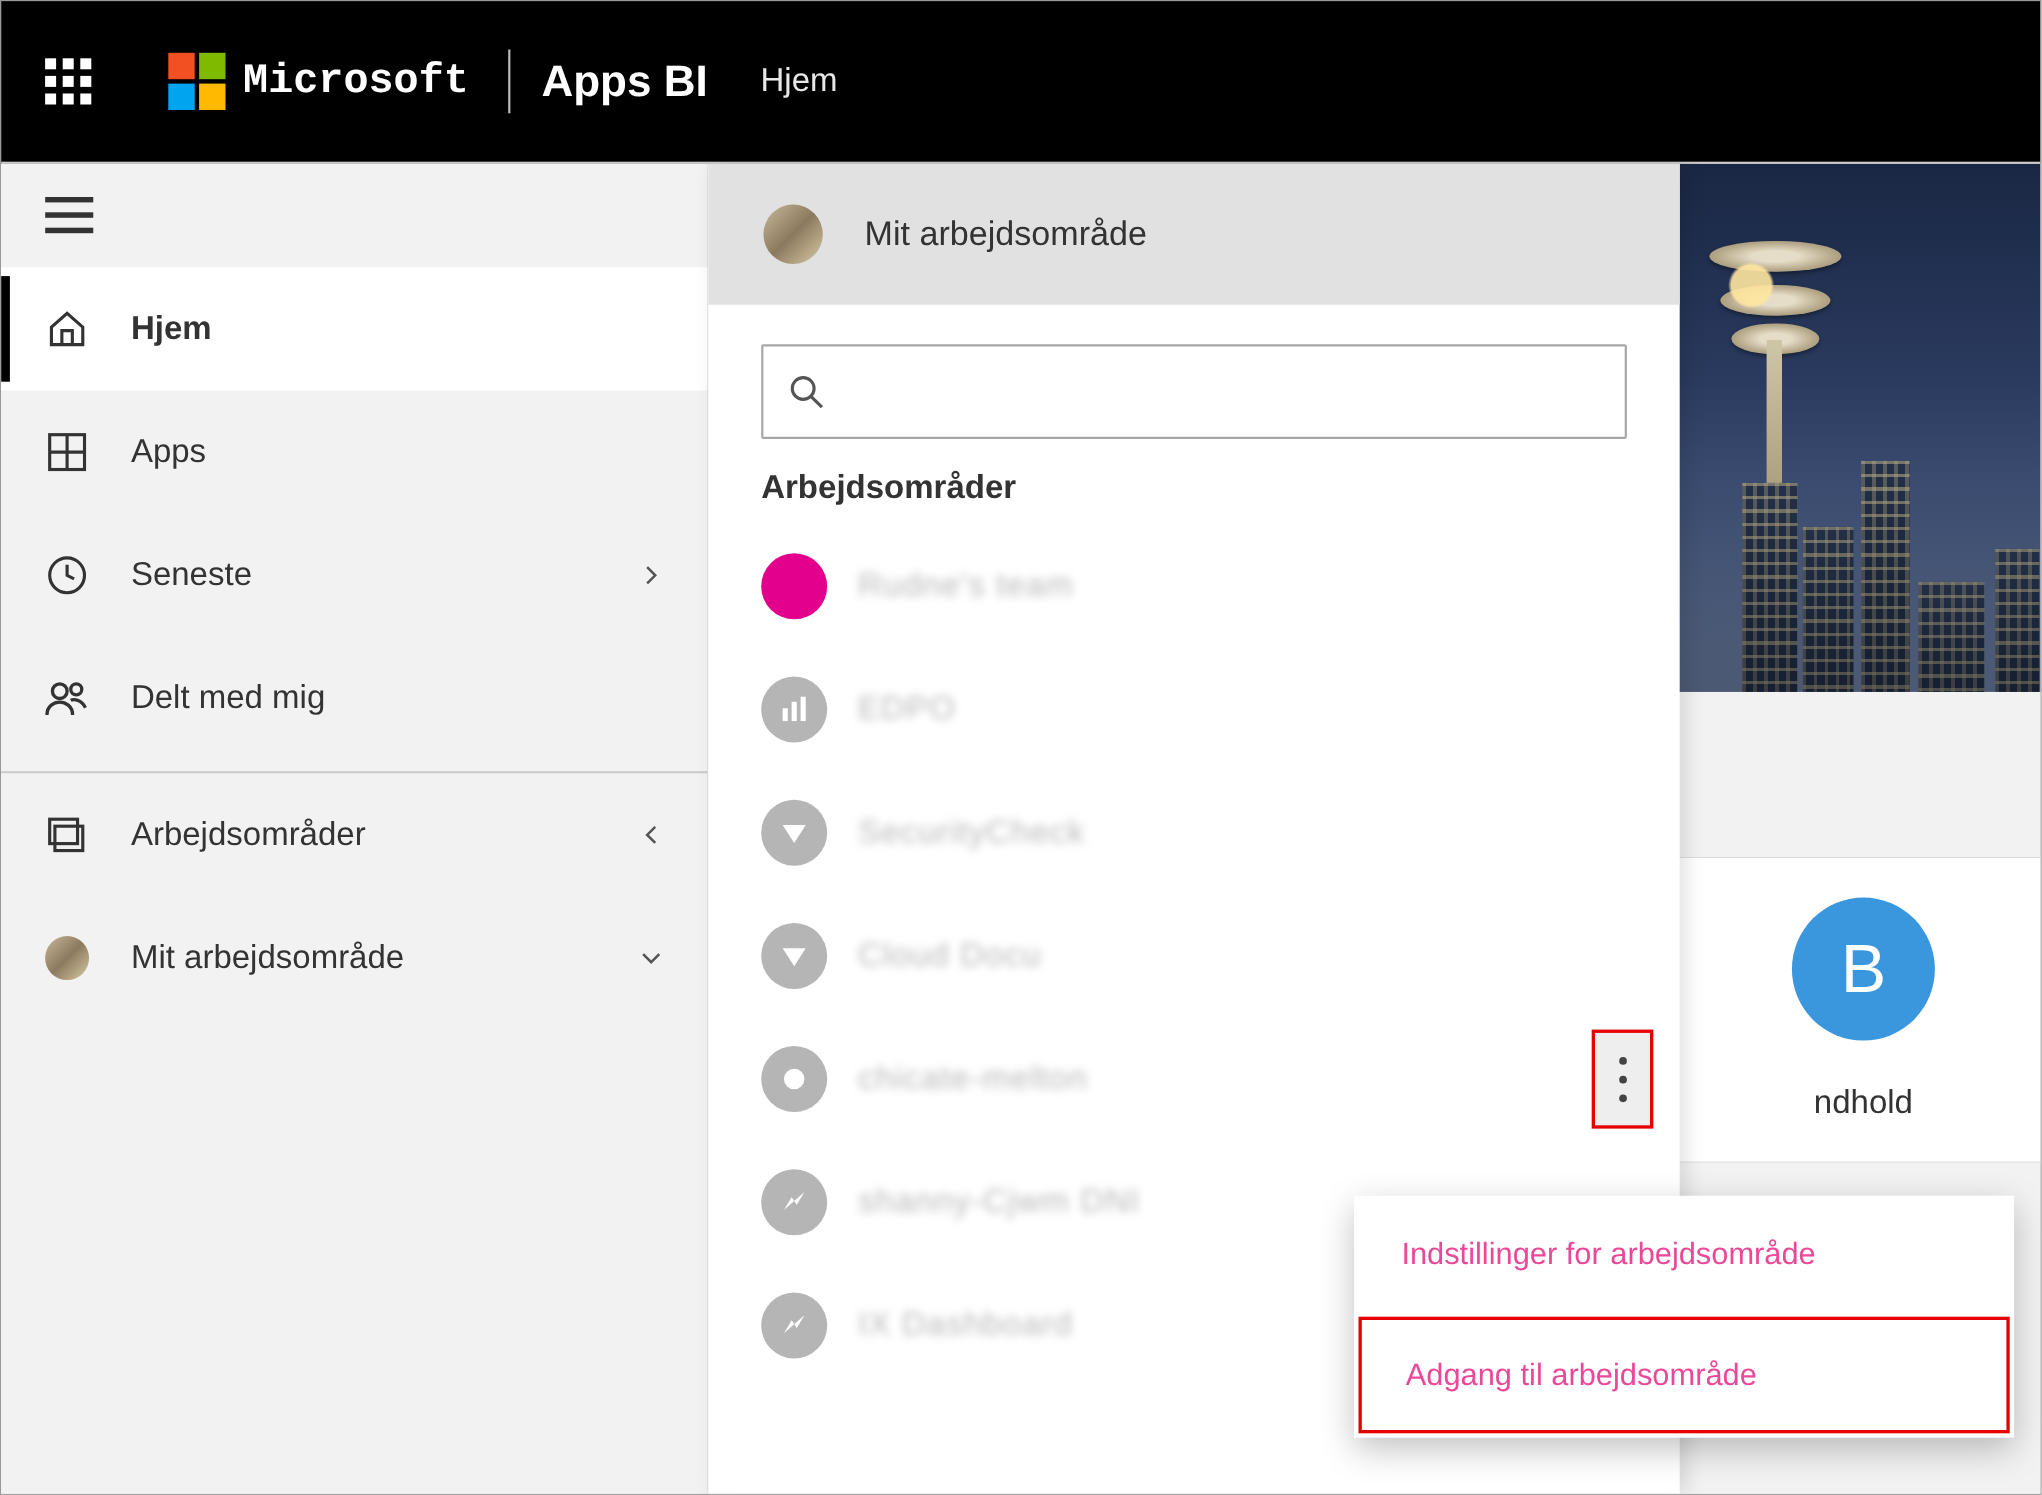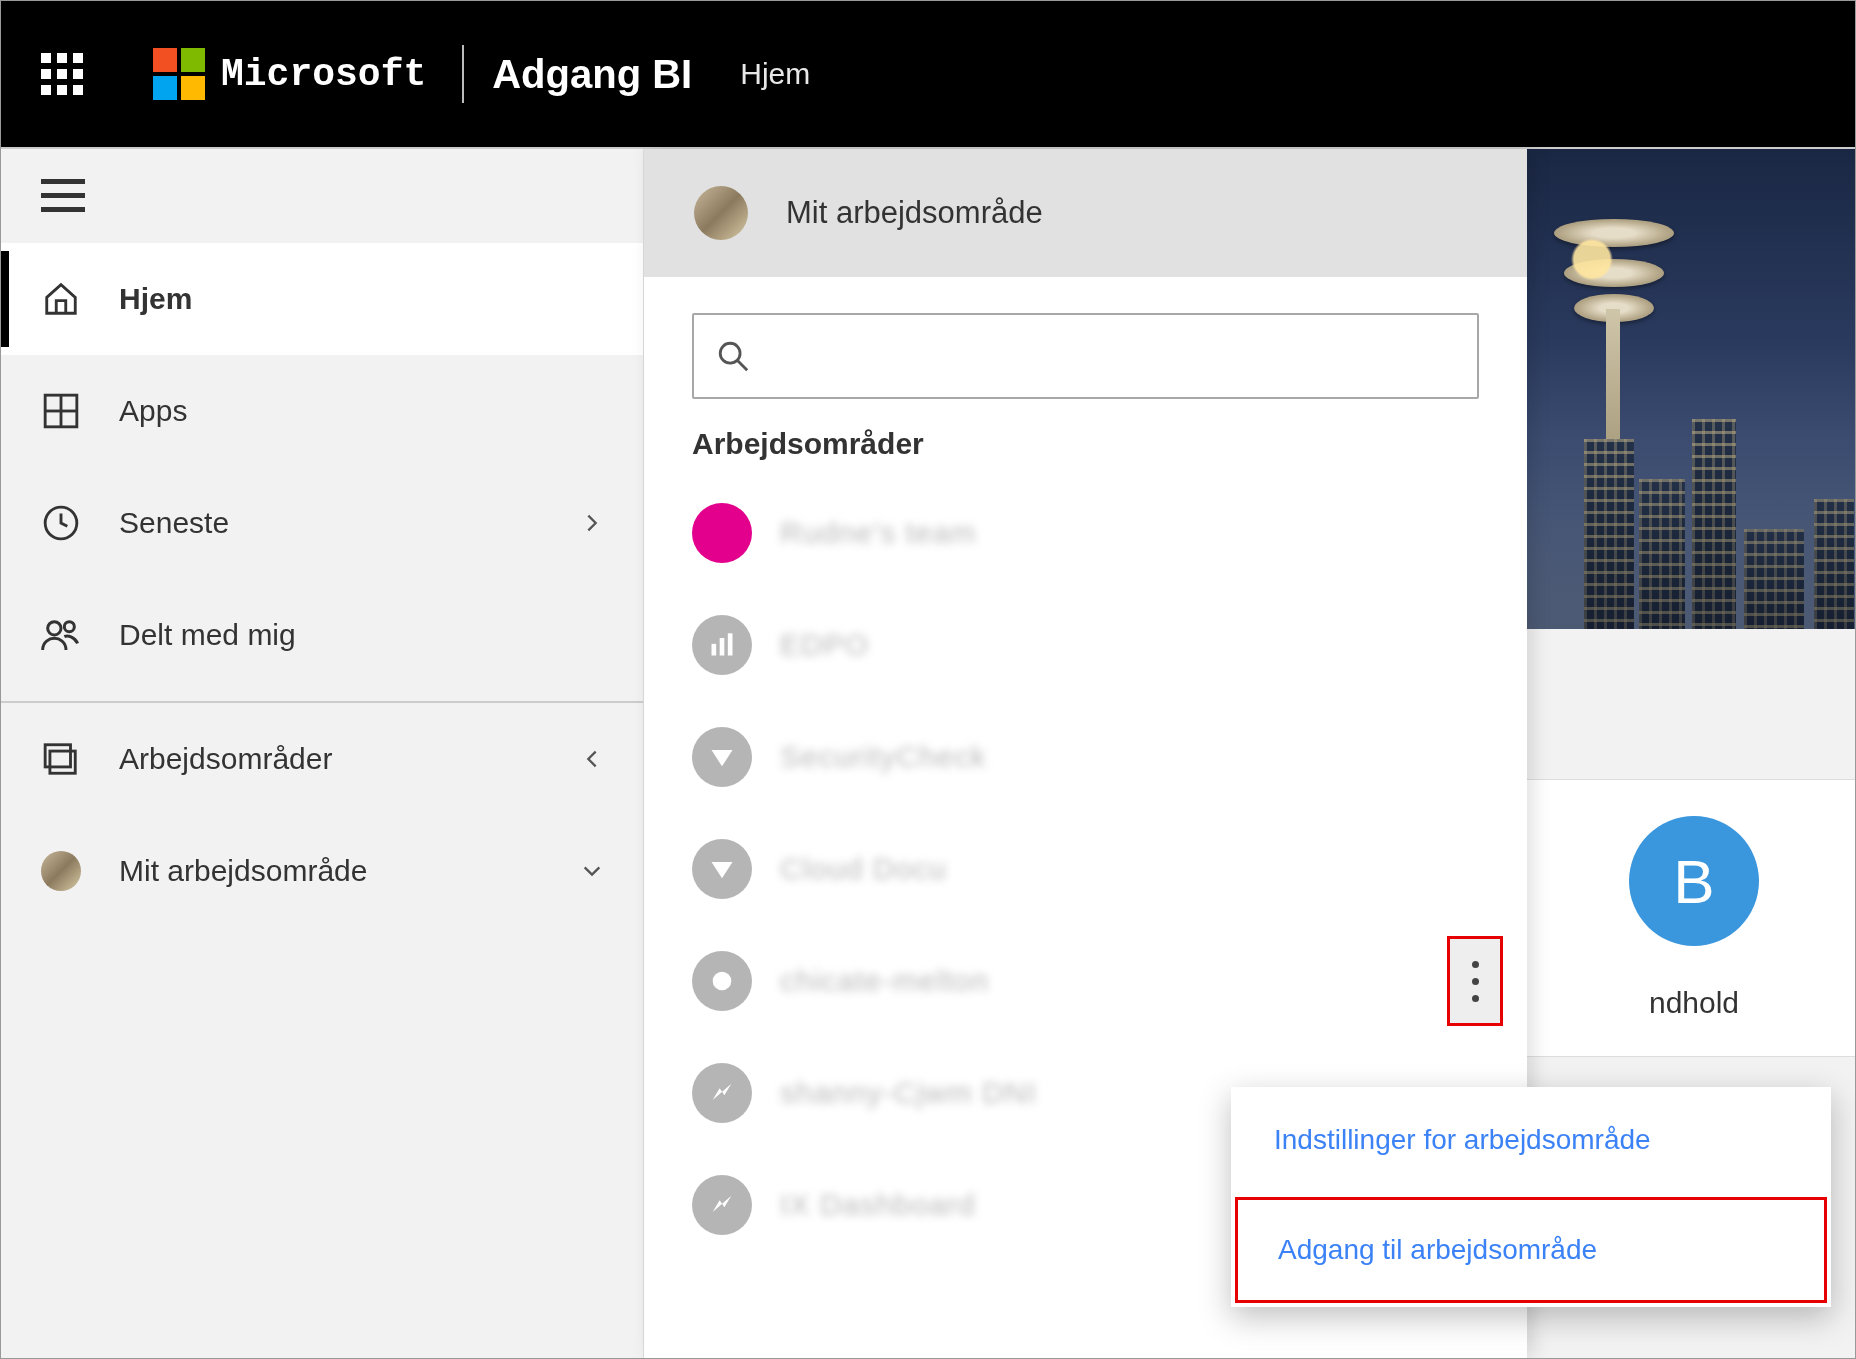--- a/index.html
+++ b/index.html
@@ -184,21 +184,21 @@
     left: 1230px;
     top: 938px;
     background:#fff;
     box-shadow: 0 10px 30px rgba(0,0,0,0.25);
     z-index:40;
     width: 600px;
   }
   .ctx-item {
     padding: 34px 40px;
     font-size: 28px;
-    color:#3b82f6;
+    color:#ec4899;
     cursor:pointer;
     border:3px solid transparent;
   }
   .ctx-item.highlight {
     border:3px solid #e60000;
     margin:4px;
   }
   
   .content-behind {
     position:absolute;
@@ -308,21 +308,21 @@
       <span></span>
   </div>
   <div class="ms-logo">
     <div class="sq-r"></div>
       <div class="sq-g"></div>
       <div class="sq-b"></div>
       <div class="sq-y"></div>
   </div>
   <div class="ms-text">Microsoft</div>
   <div class="divider-v"></div>
-  <div class="pbi-text">Adgang BI</div>
+  <div class="pbi-text">Apps BI</div>
   <div class="page-title">Hjem</div>
 </div>
 
 <div class="main-area">
 
   <div class="sidebar">
 
     <div class="hamburger">
       <svg viewBox="0 0 44 34">
         <rect x="0" y="0" width="44" height="5" fill="#333"></rect>

